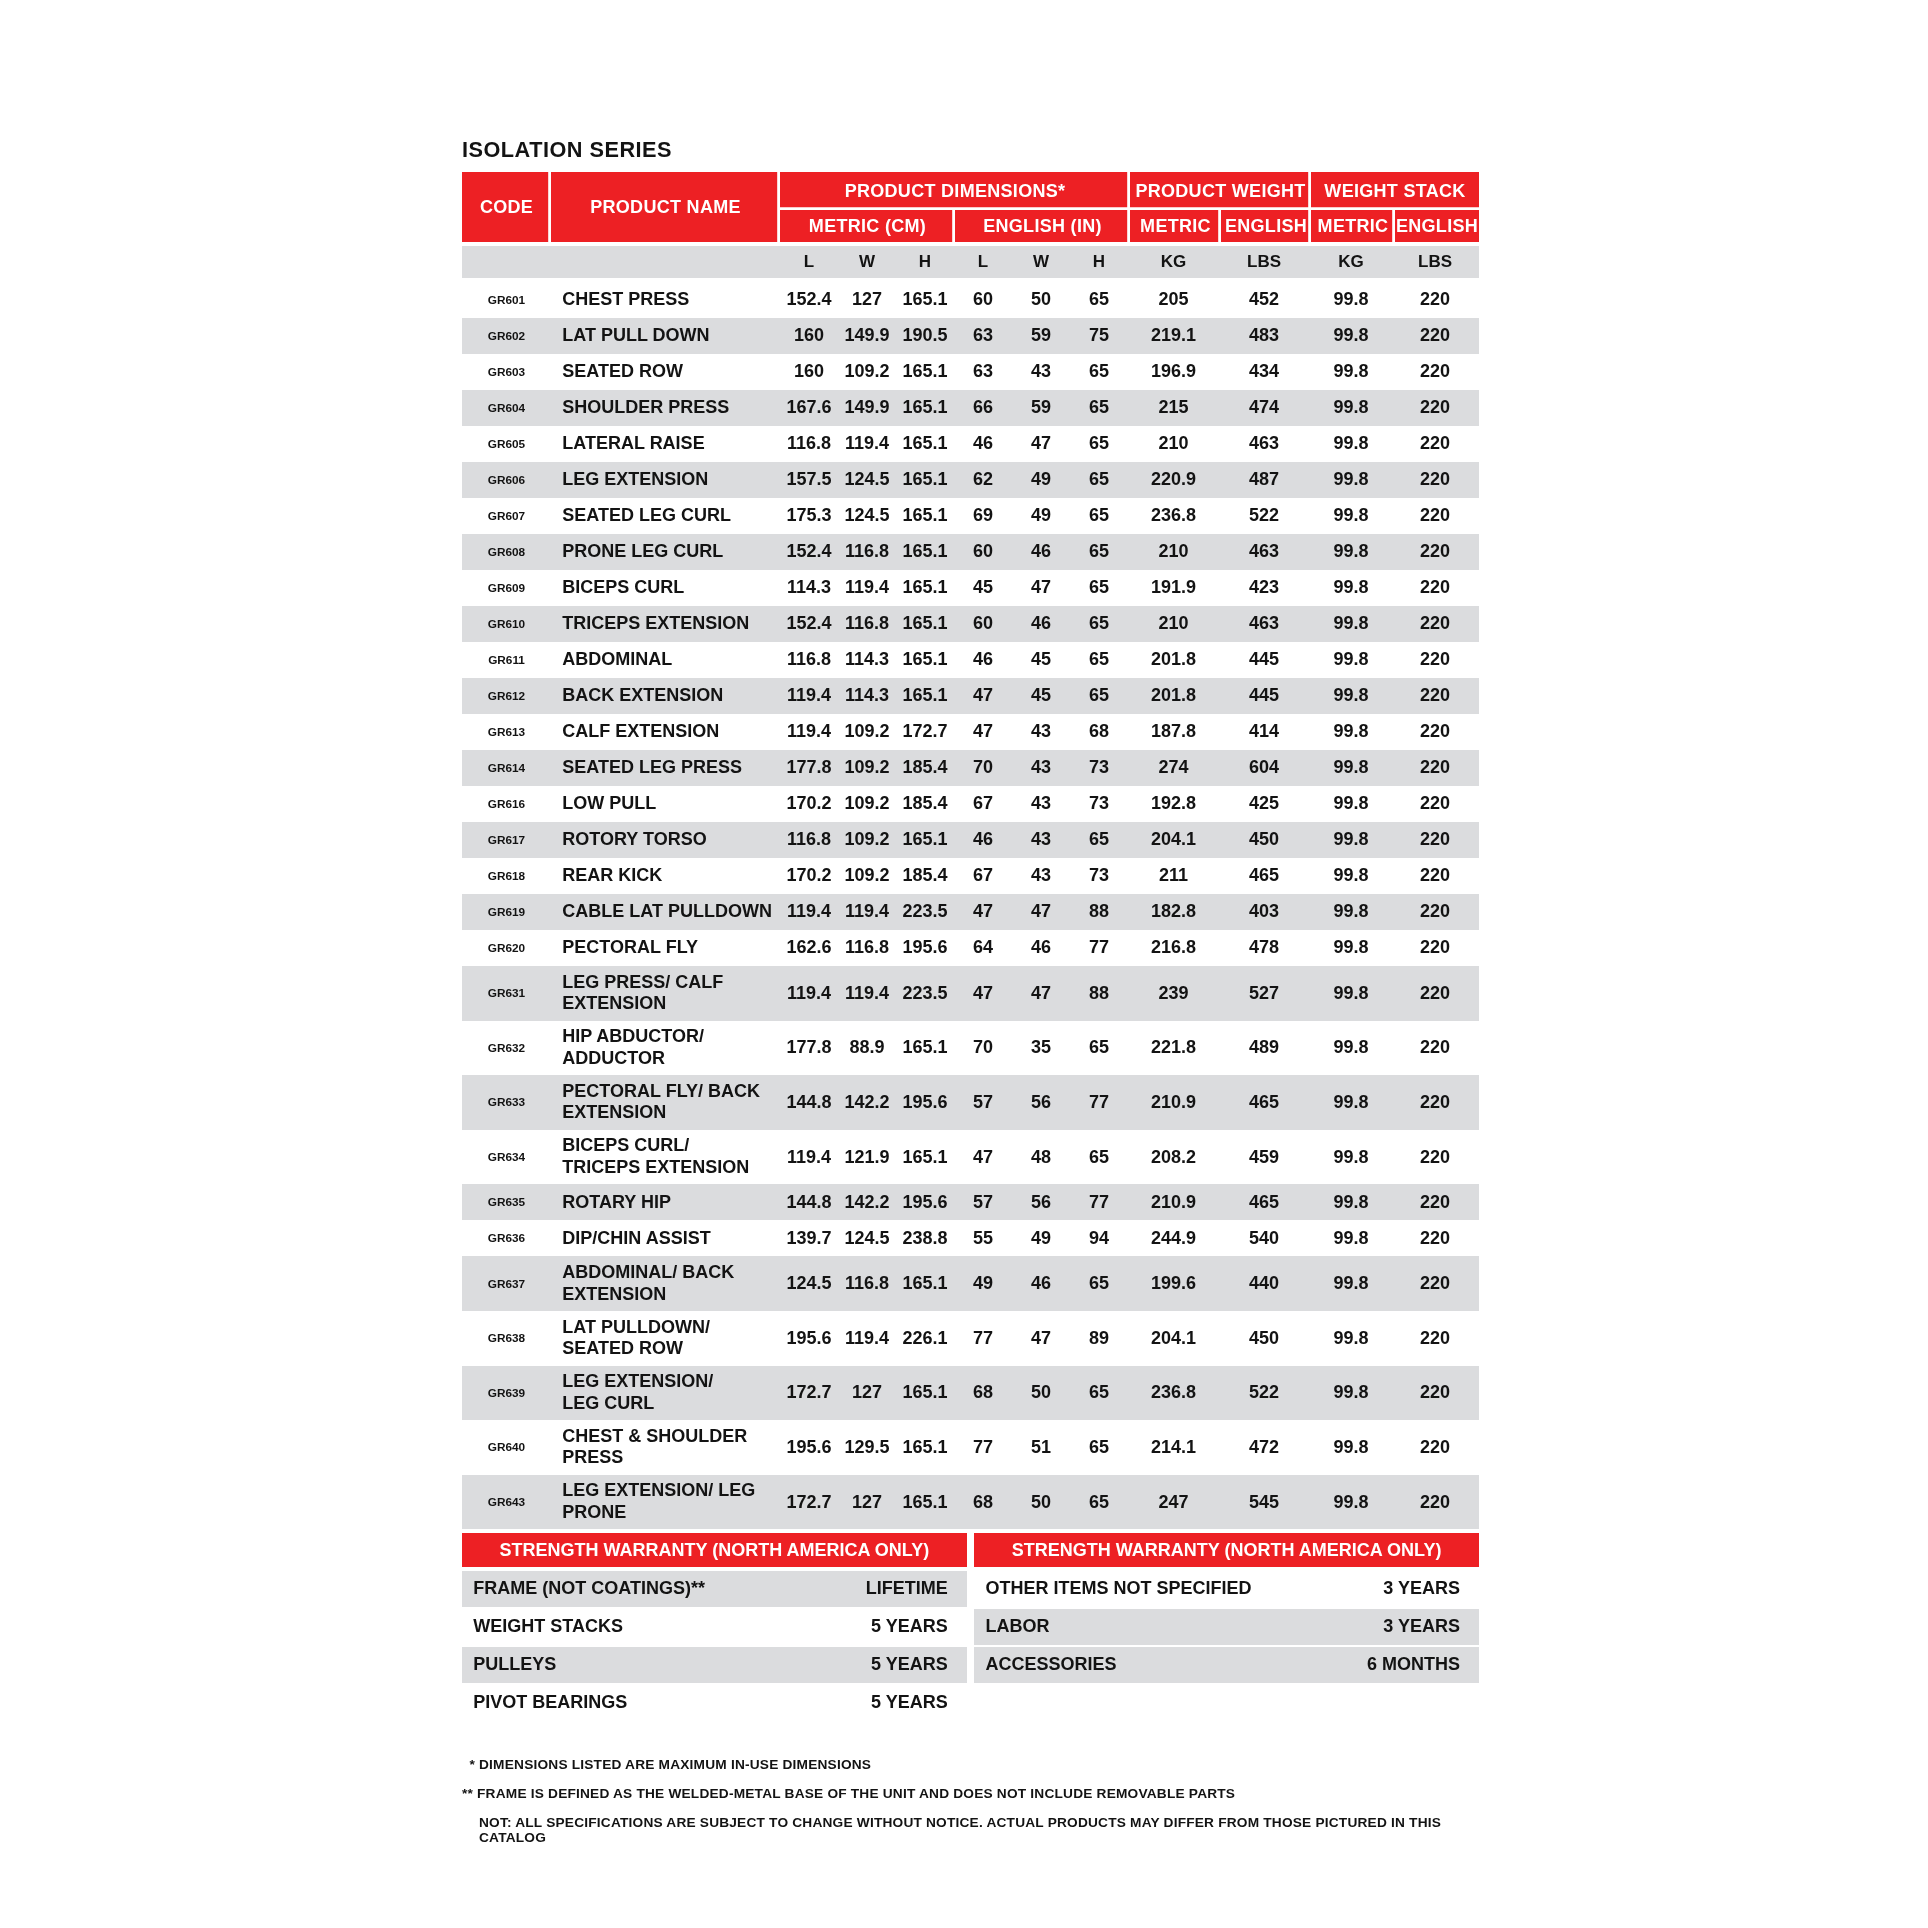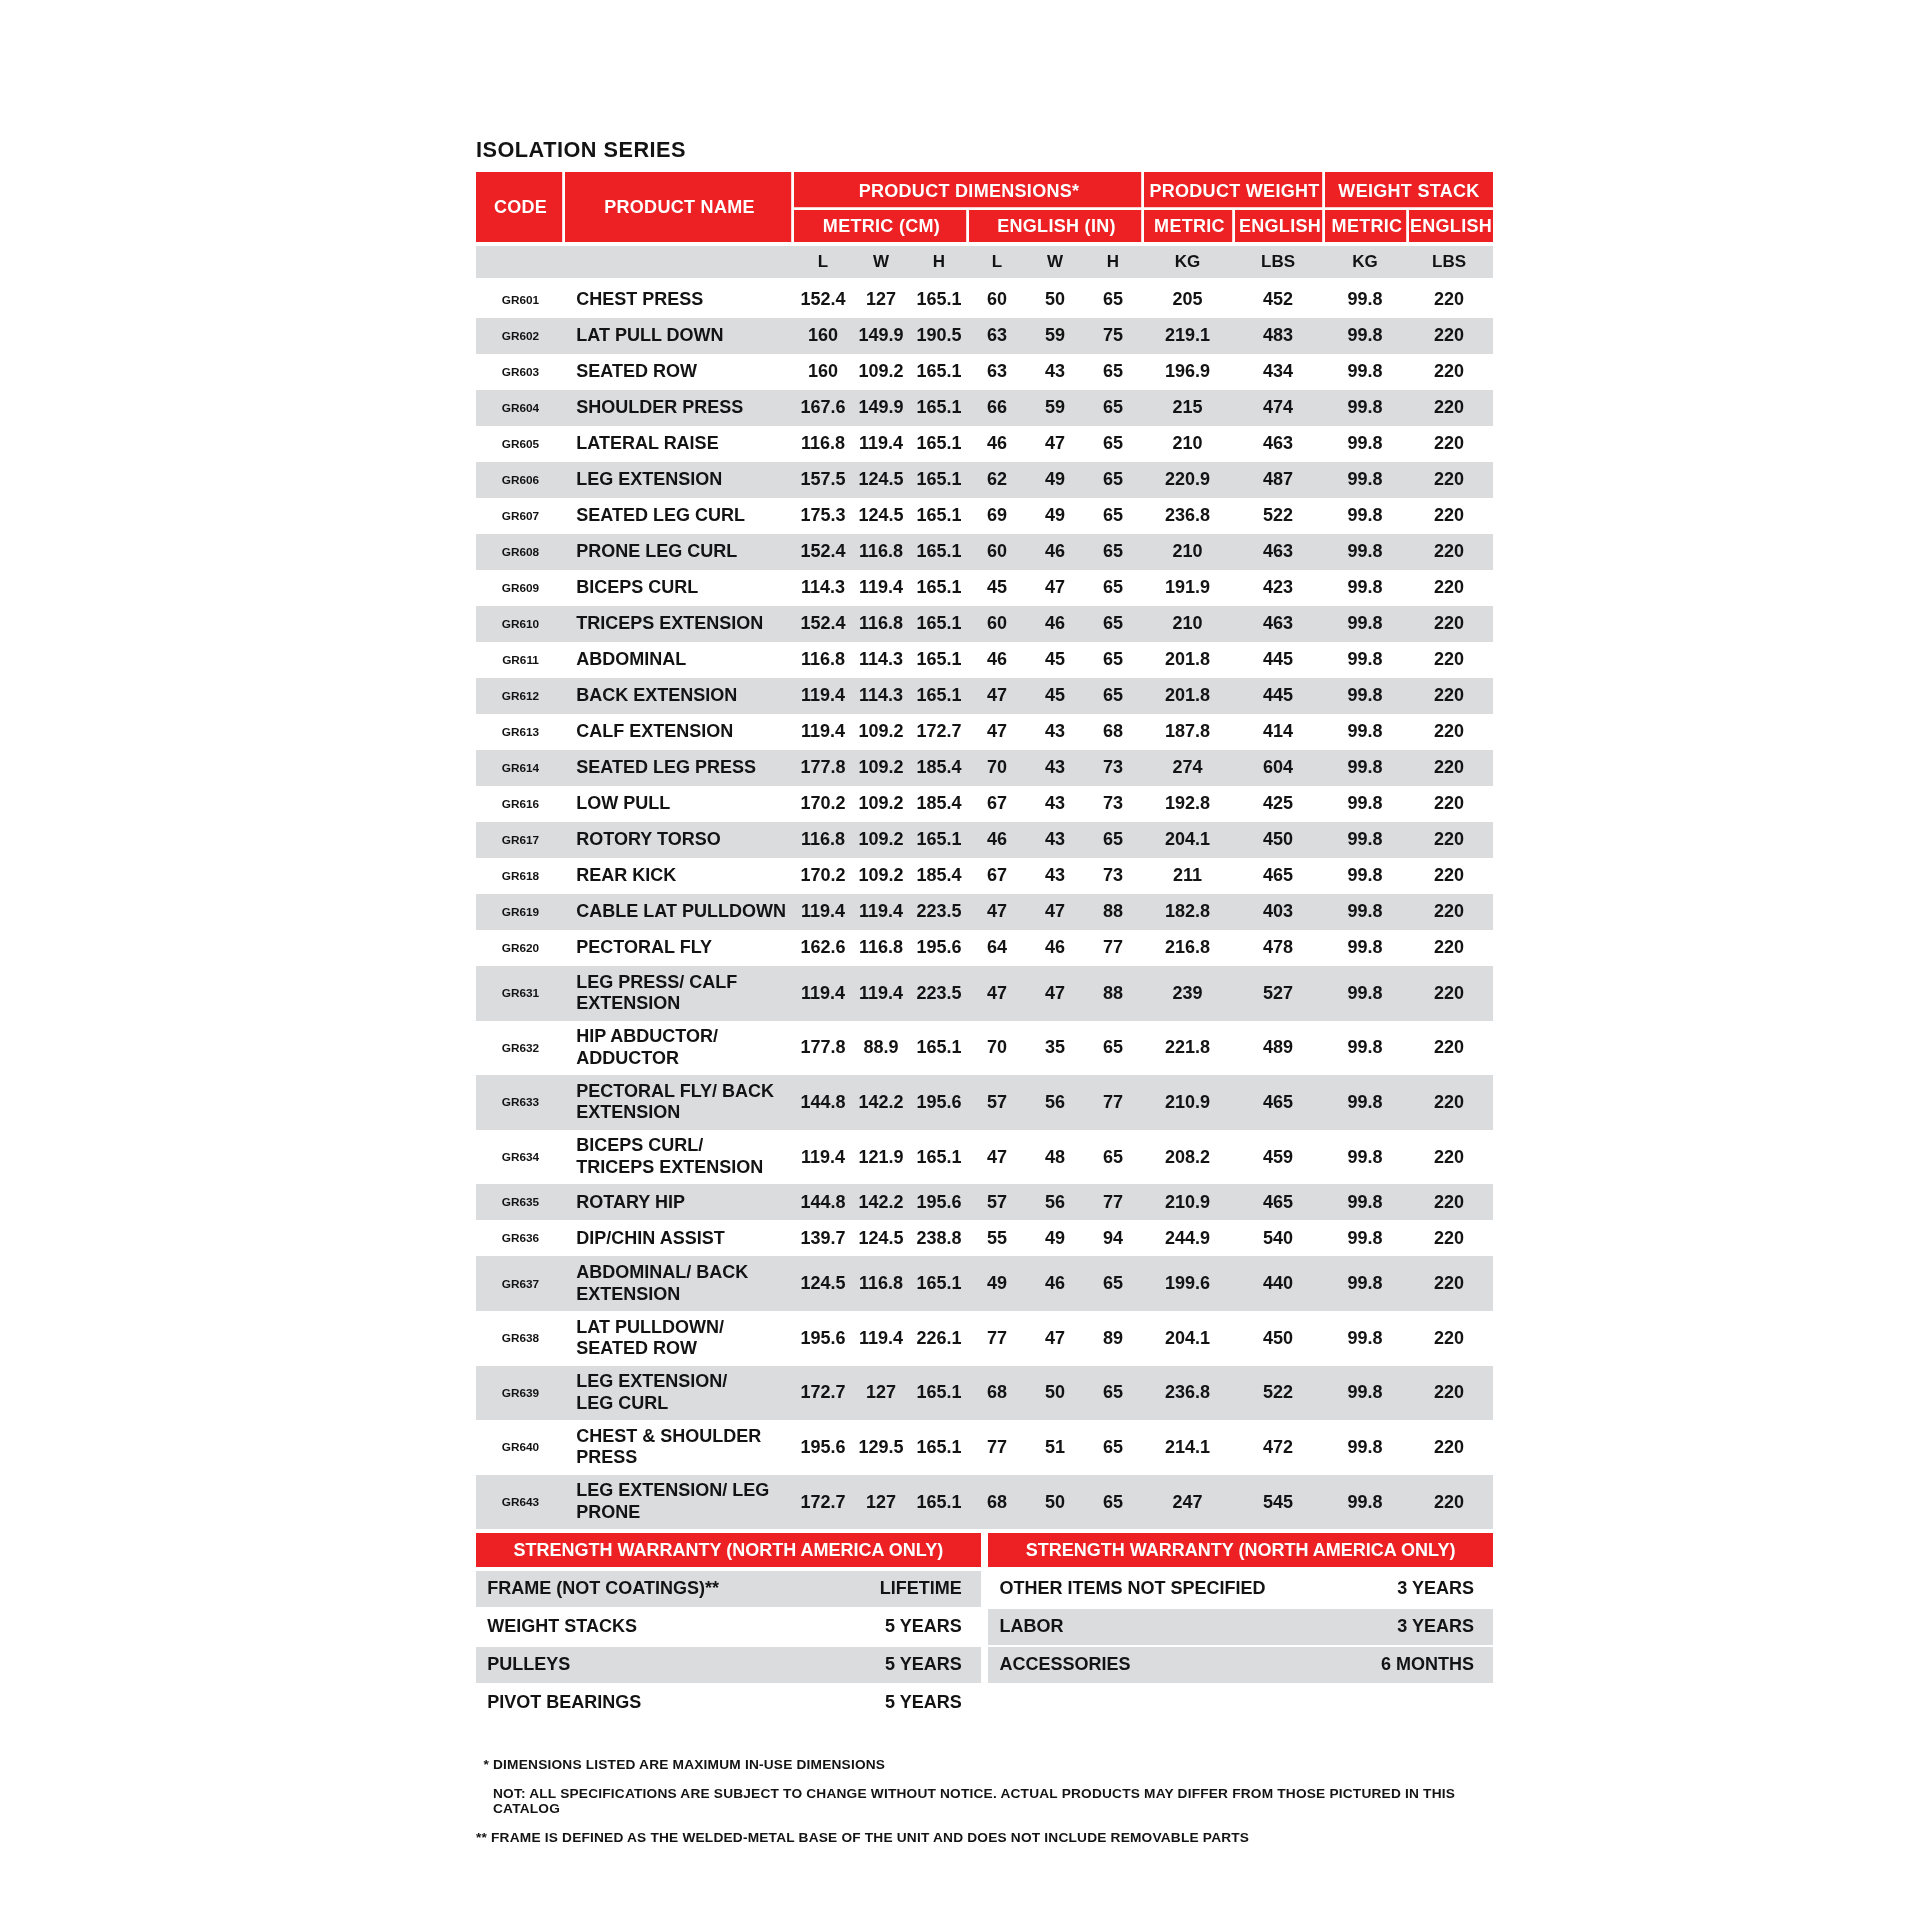--- a/index.html
+++ b/index.html
@@ -4,21 +4,21 @@
 <style>
   :root{
     --red:#ED2024;
     --gray:#DBDCDE;
     --ink:#131313;
   }
   *{margin:0;padding:0;box-sizing:border-box;}
   html,body{width:1928px;height:1928px;background:#fff;overflow:hidden;}
   body{font-family:"Liberation Sans", sans-serif;font-weight:bold;color:var(--ink);}
 
-  .content{position:absolute;left:476px;top:137px;width:1017px;}
+  .content{position:absolute;left:462px;top:137px;width:1017px;}
 
   .title{font-size:21.7px;letter-spacing:0.5px;margin-bottom:9.4px;}
 
   
   .thead{display:grid;grid-template-columns:89px 229px 175px 175px 91px 90px 84px 84px;grid-template-rows:38px 32px;}
   .hc{background:var(--red);color:#fff;display:flex;align-items:center;justify-content:center;font-size:18px;letter-spacing:0.3px;box-shadow:inset -2.8px 0 0 #fff;}
   .h-code{grid-column:1;grid-row:1/3;}
   .h-name{grid-column:2;grid-row:1/3;}
   .h-dims{grid-column:3/5;grid-row:1;box-shadow:inset -2.8px 0 0 #fff,inset 0 -2.8px 0 #fff;}
   .h-weight{grid-column:5/7;grid-row:1;box-shadow:inset -2.8px 0 0 #fff,inset 0 -2.8px 0 #fff;}
@@ -597,18 +597,18 @@
   <div class="wrow shade">
     <div class="wlabel">ACCESSORIES</div>
     <div class="wvalue">6 MONTHS</div>
   </div>
 </div>
     </div>
   </div>
 
   <div class="footnotes">
     <div class="fn fn1">* DIMENSIONS LISTED ARE MAXIMUM IN-USE DIMENSIONS</div>
+    <div class="fn fn2">** FRAME IS DEFINED AS THE WELDED-METAL BASE OF THE UNIT AND DOES NOT INCLUDE REMOVABLE PARTS</div>
     <div class="fn fn3">NOT: ALL SPECIFICATIONS ARE SUBJECT TO CHANGE WITHOUT NOTICE. ACTUAL PRODUCTS MAY DIFFER FROM THOSE PICTURED IN THIS CATALOG</div>
-    <div class="fn fn2">** FRAME IS DEFINED AS THE WELDED-METAL BASE OF THE UNIT AND DOES NOT INCLUDE REMOVABLE PARTS</div>
   </div>
 
 </div>
 
 
 </body></html>

